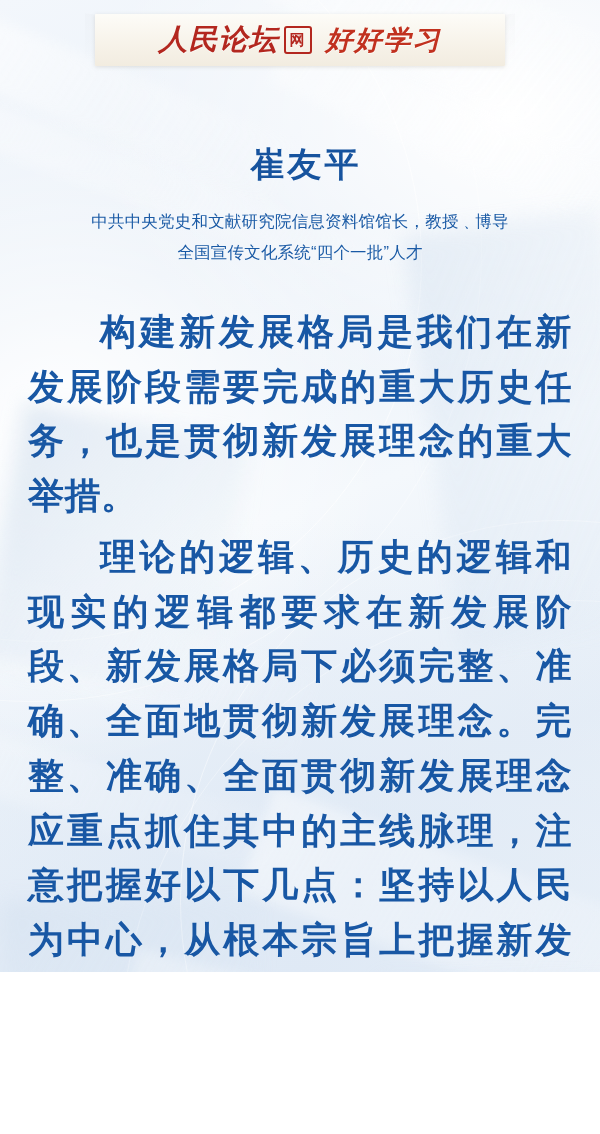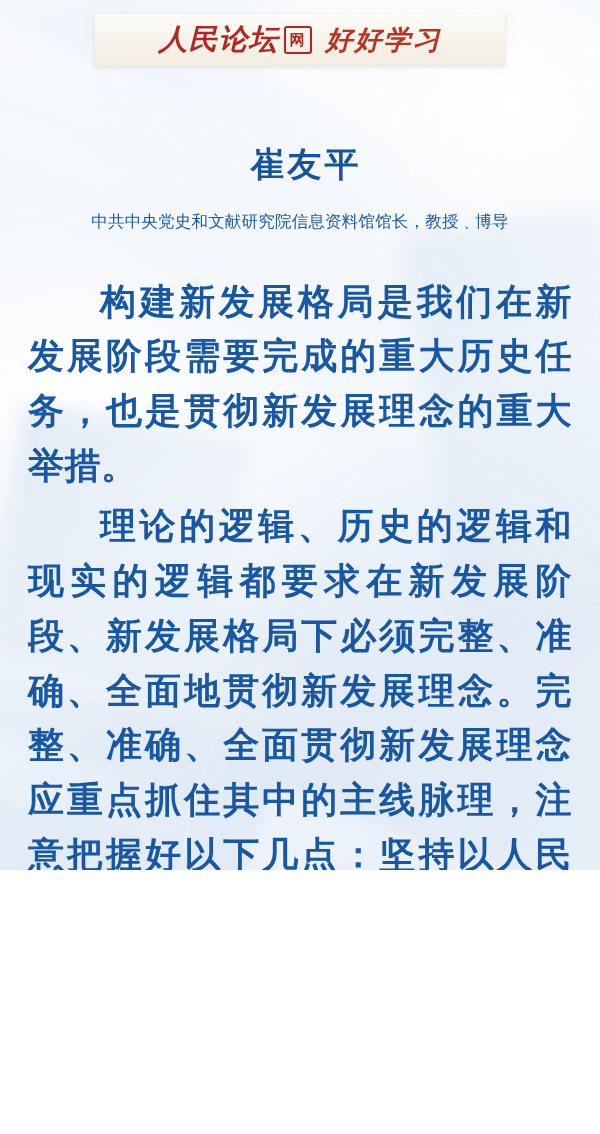--- a/index.html
+++ b/index.html
@@ -10,21 +10,21 @@
     width: 600px;
     height: 1134px;
     font-family: "Liberation Sans", sans-serif;
     background: #ffffff;
     overflow: hidden;
   }
 
   .poster {
     position: relative;
     width: 600px;
-    height: 870px;
+    height: 972px;
     overflow: hidden;
     background:
       radial-gradient(ellipse 700px 500px at 85% 12%, #ffffff 0%, rgba(255,255,255,0) 60%),
       radial-gradient(ellipse 600px 600px at 10% 45%, #ffffff 0%, rgba(255,255,255,0) 55%),
       radial-gradient(ellipse 900px 700px at 50% 100%, #dfe9f5 0%, rgba(223,233,245,0) 65%),
       linear-gradient(160deg, #f3f7fc 0%, #e9f0f8 28%, #f4f8fc 52%, #e6eef7 78%, #eef4fa 100%);
   }
 
   
   .streak {
@@ -203,20 +203,21 @@
     </div>
     <div class="slogan">好好学习</div>
   </div>
 
   <div class="content">
 
     <div class="speaker-name">崔友平</div>
 
     <div class="speaker-titles">
       <div>中共中央党史和文献研究院信息资料馆馆长，教授﹑博导</div>
+      <div>全国宣传文化系统“四个一批”人才</div>
     </div>
 
     <div class="body-text">
       <p>构建新发展格局是我们在新发展阶段需要完成的重大历史任务，也是贯彻新发展理念的重大举措。</p>
       <p>理论的逻辑、历史的逻辑和现实的逻辑都要求在新发展阶段、新发展格局下必须完整、准确、全面地贯彻新发展理念。完整、准确、全面贯彻新发展理念应重点抓住其中的主线脉理，注意把握好以下几点：坚持以人民为中心，从根本宗旨上把握新发展理念；坚持抓主要矛盾，也是贯彻新发展理念的重大举措；坚持底线思维，从忧患意识上把握新发展理念。</p>
     </div>
 
   </div>
 </div>
 

